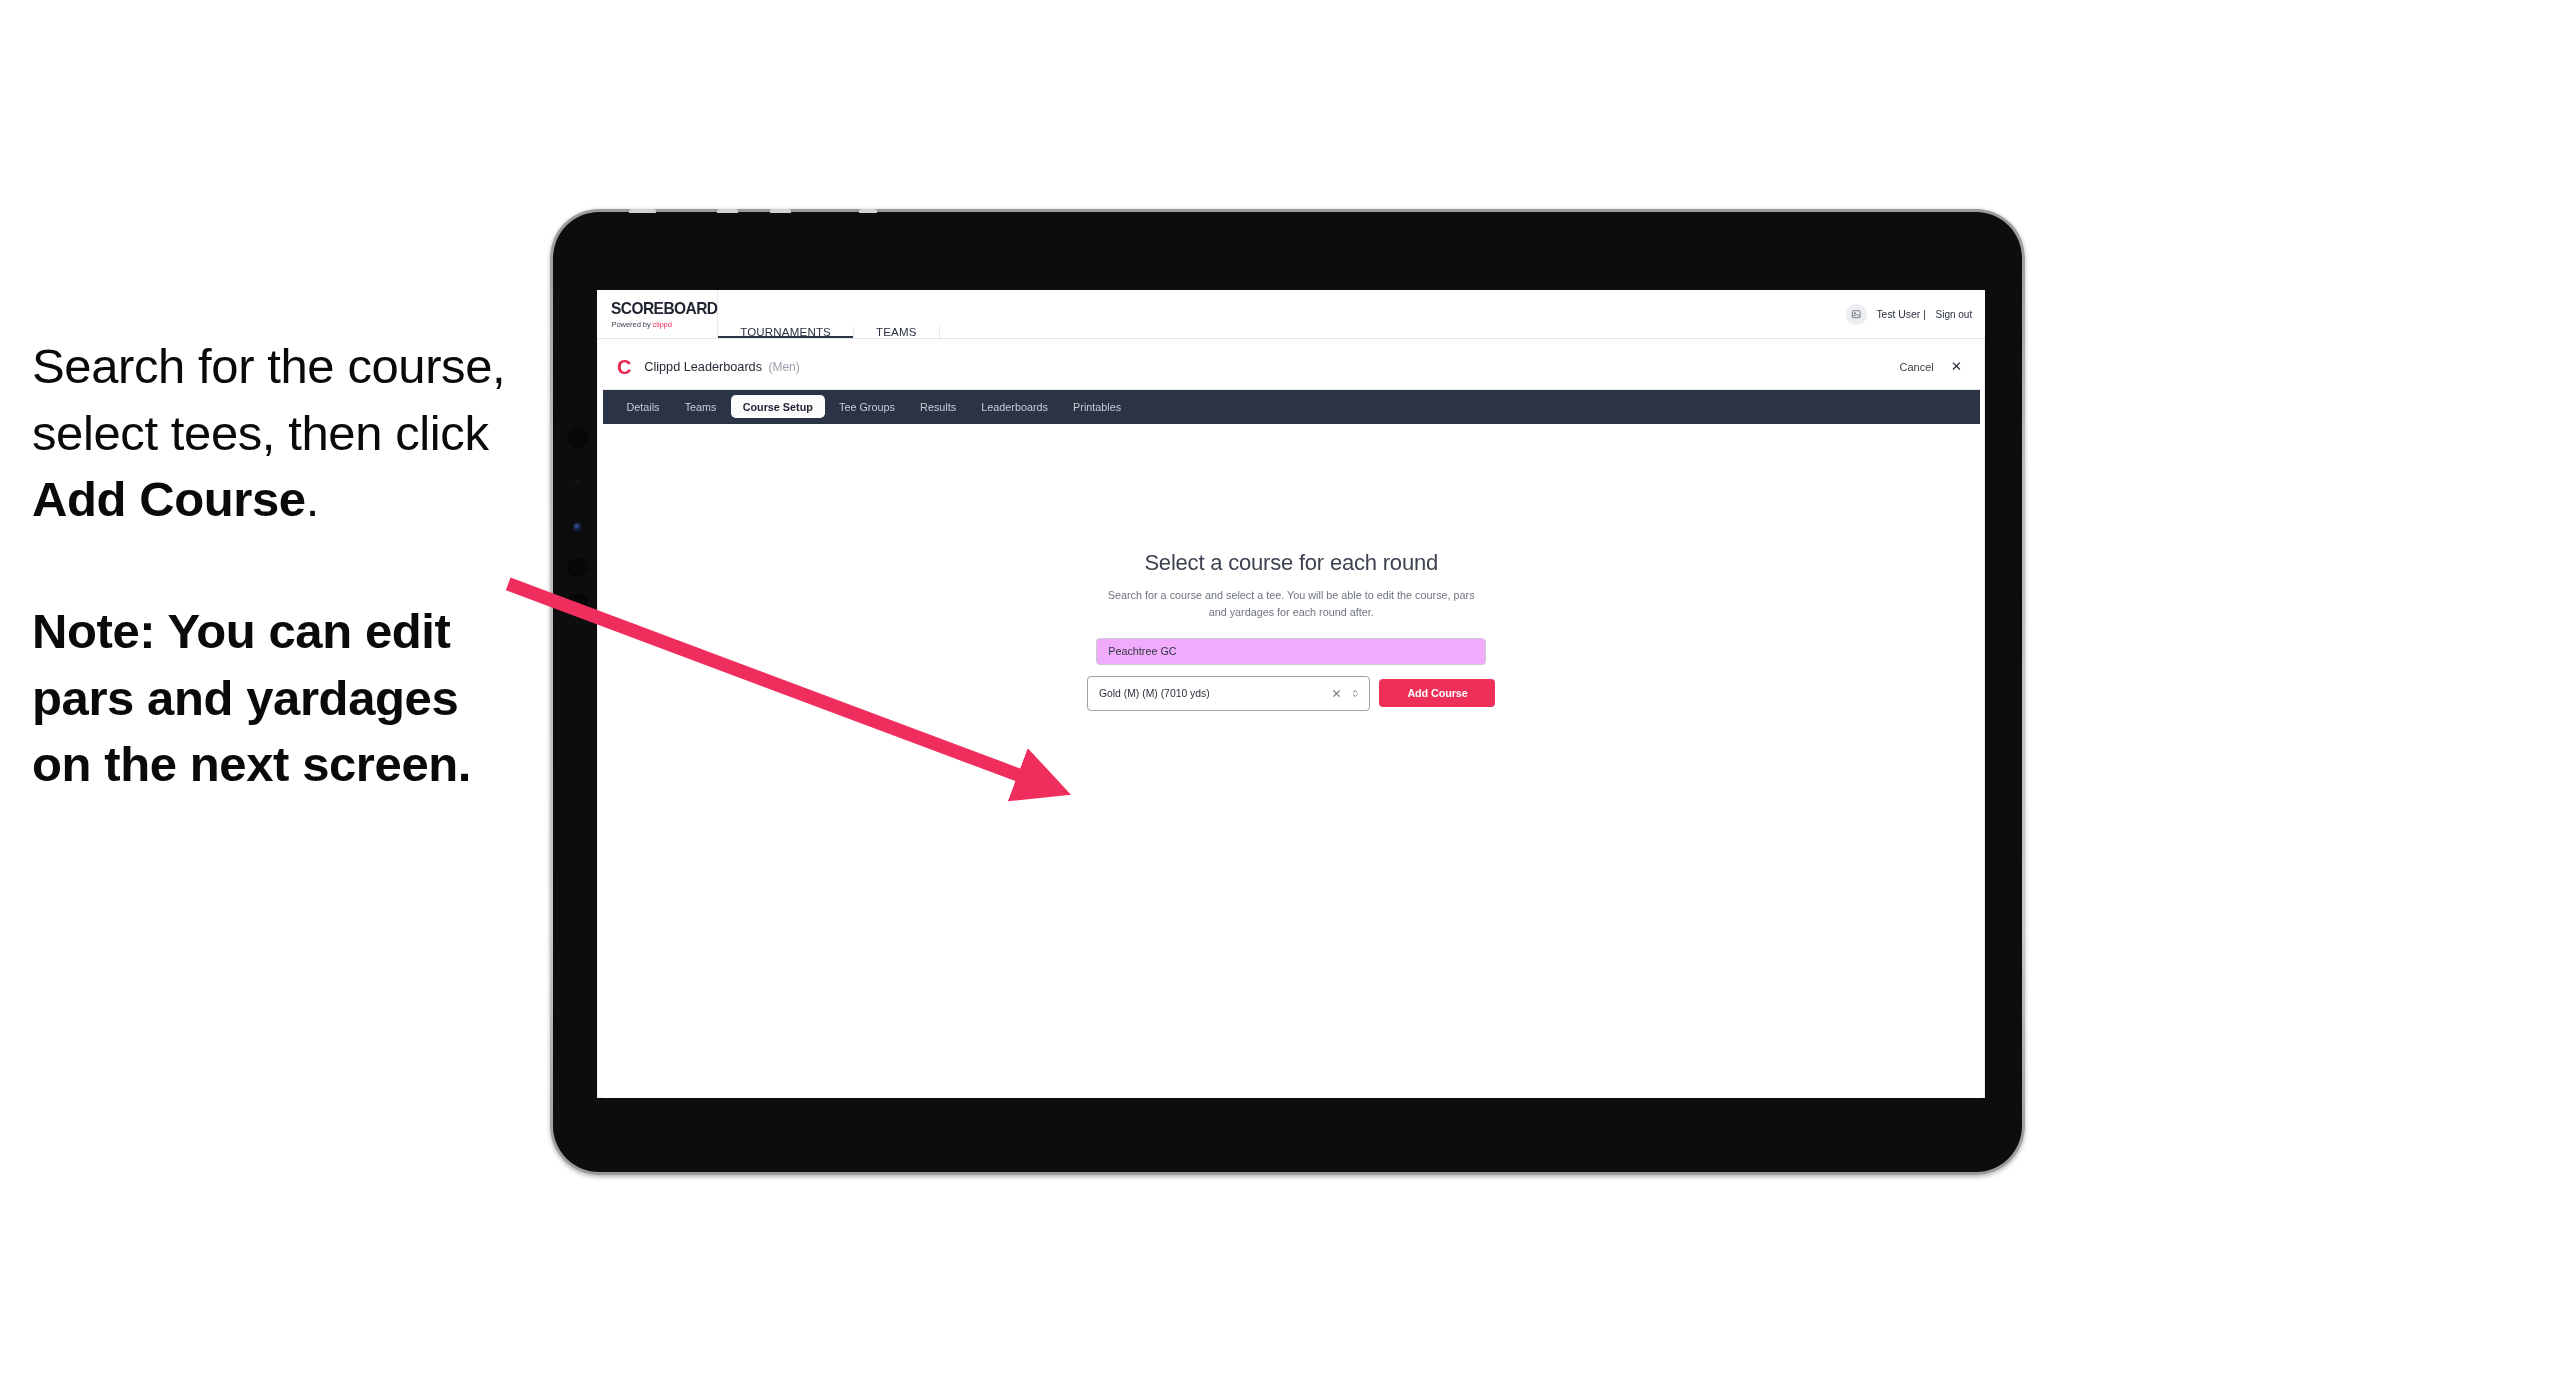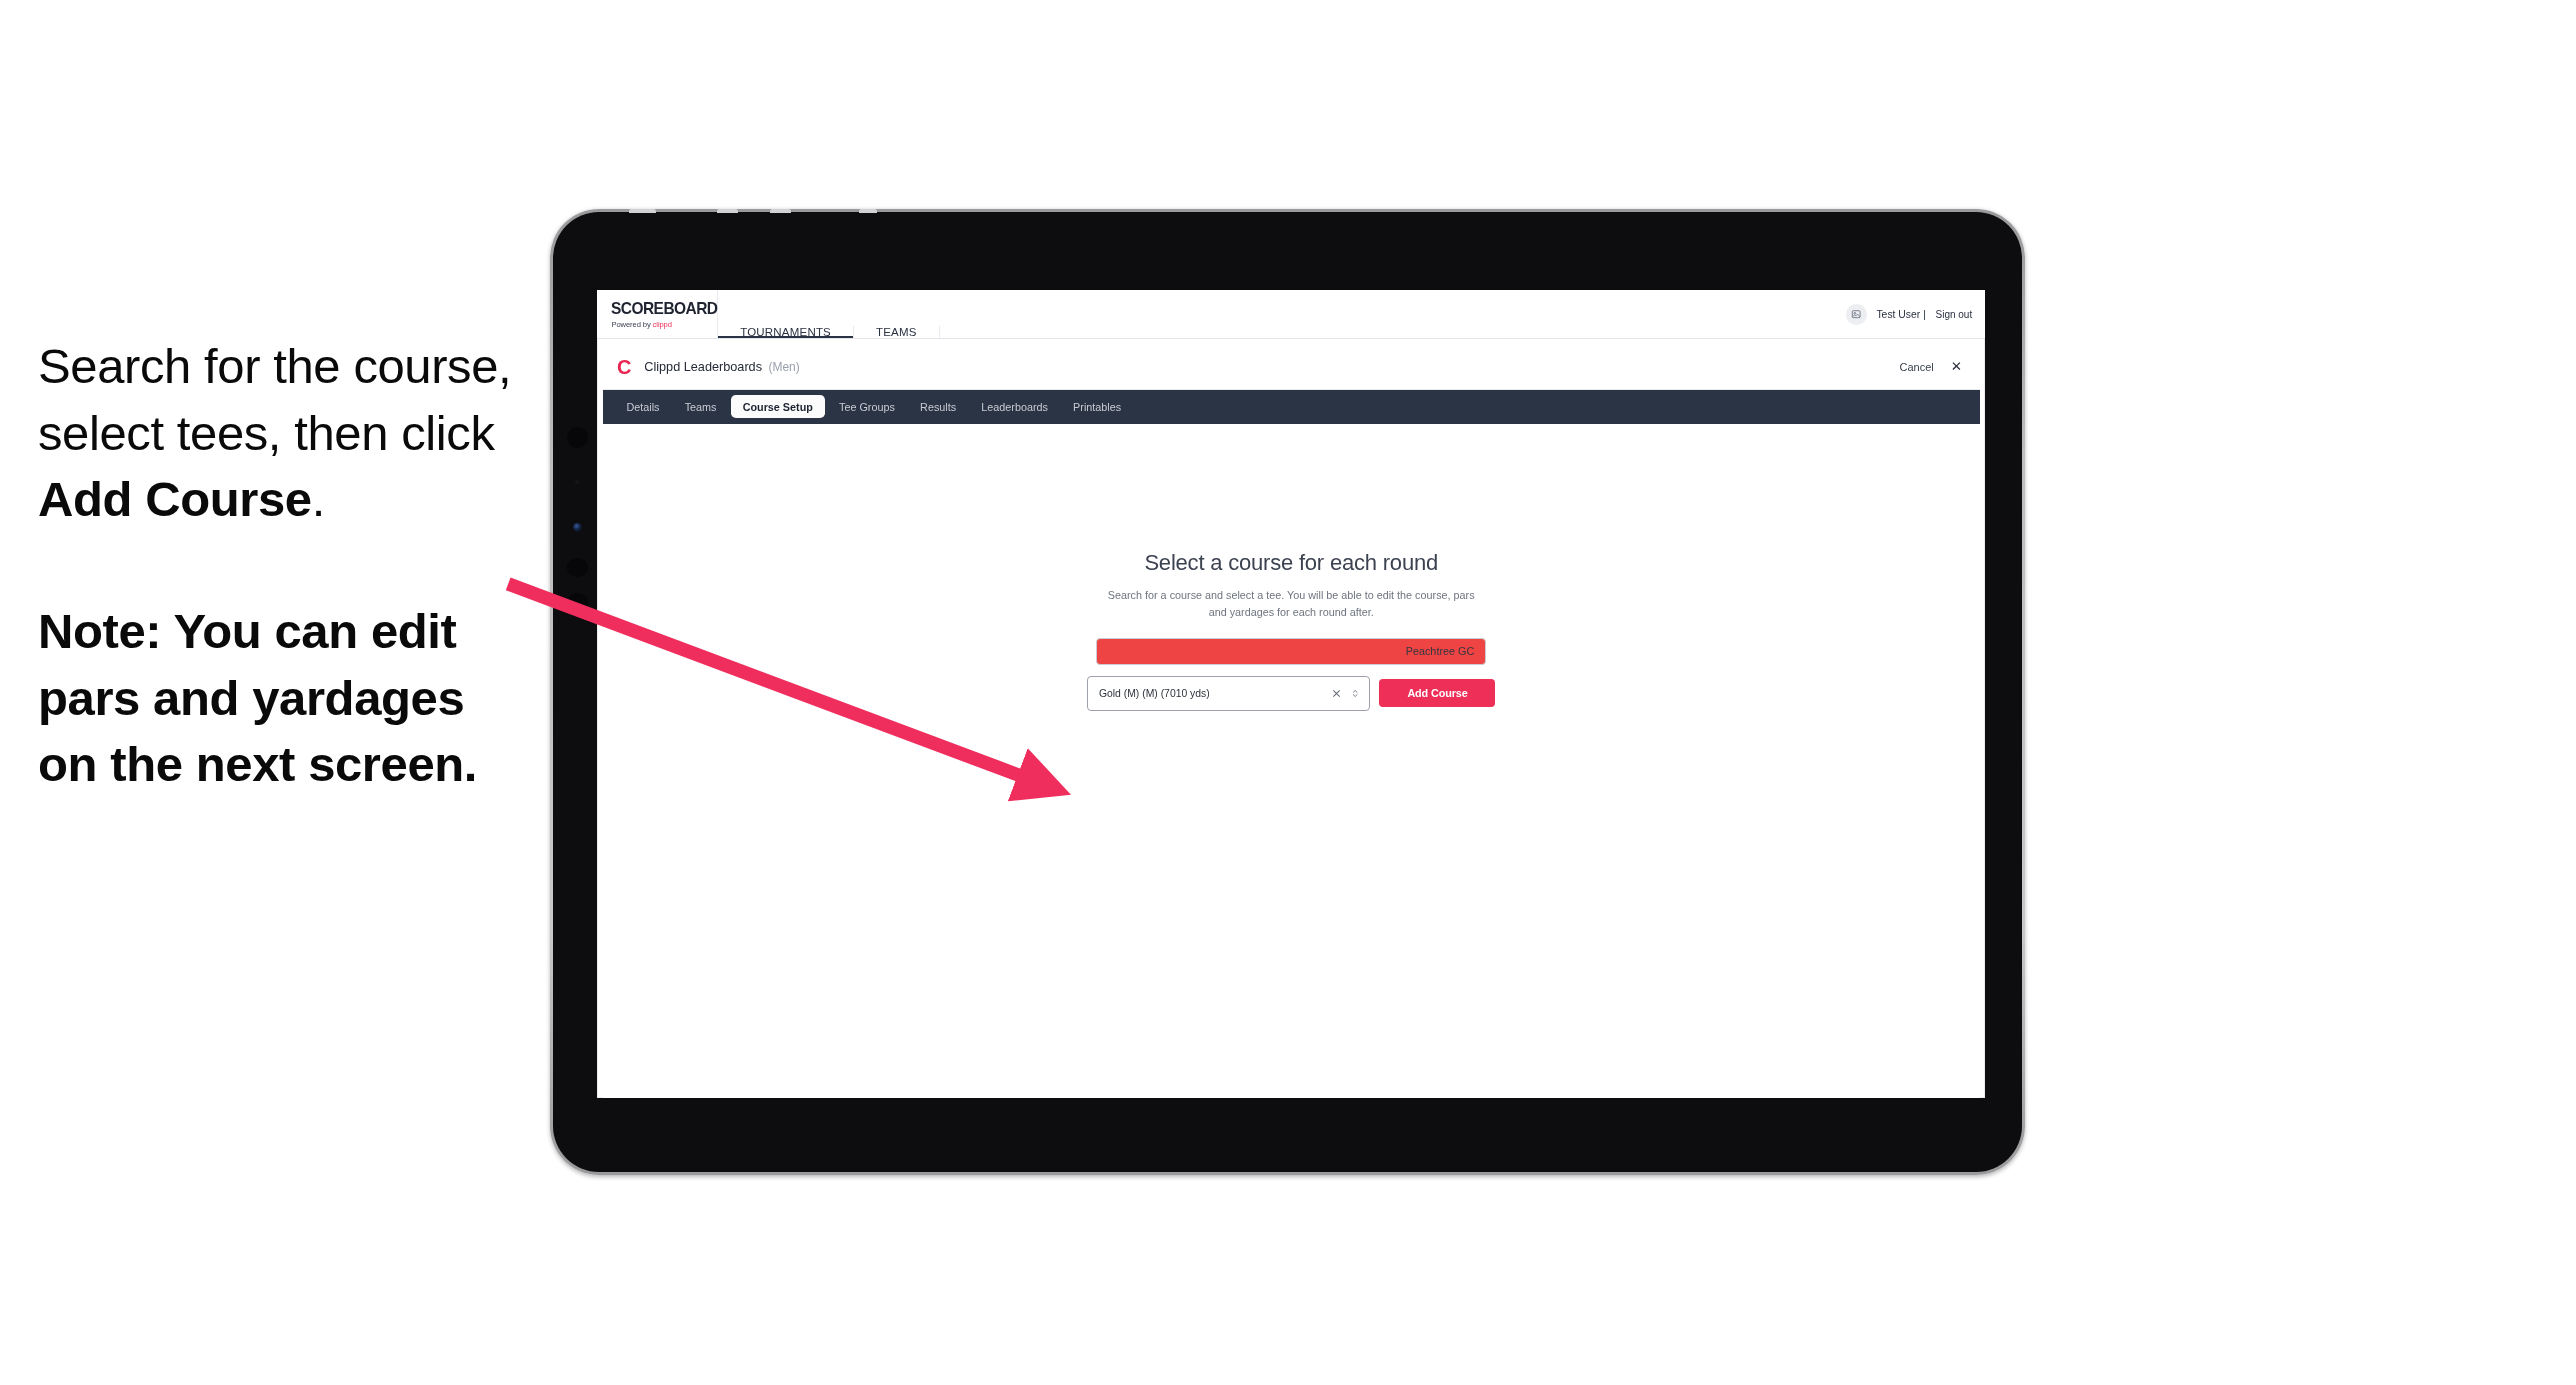--- a/index.html
+++ b/index.html
@@ -7,21 +7,21 @@
     width: 2576px; height: 1386px;
     background: #ffffff;
     font-family: "Liberation Sans", sans-serif;
     overflow: hidden;
   }
   #stage { position: relative; width: 2576px; height: 1386px; background:#fff; }
 
   
   .annotation {
     position: absolute;
-    left: 38px; top: 333px;
+    left: 32px; top: 333px;
     width: 478px;
     font-family: "Liberation Sans", sans-serif;
     color: #0a0a0a;
     font-size: 49px;
     line-height: 1.36;
     letter-spacing: -0.4px;
   }
   .annotation .p1 { font-weight: 400; }
   .annotation .p1 b { font-weight: 700; }
   .annotation .p2 { font-weight: 700; margin-top: 65px; }
@@ -203,21 +203,21 @@
     margin: 11px auto 0; width: 374px;
     font-size: 10.8px; color:#6e747f; line-height: 1.55;
   }
   .search-row { margin-top: 17.5px; }
   .search-input {
     width: 390px; height: 27px;
     border: 0.8px solid #c9ccd2; border-radius: 4px;
     font-size: 10.8px; color:#32373f;
     padding: 0 11px;
     font-family: "Liberation Sans", sans-serif;
-    background:#ef4444; outline:none;text-align:right;
+    background:#f0abfc; outline:none;
   }
   .tee-row {
     margin-top: 11px;
     display:flex; align-items:center; justify-content:center; gap: 9.6px;
   }
   .tee-select {
     position: relative;
     width: 283px; height: 35px;
     border: 0.8px solid #9ca1aa; border-radius: 4px;
     background:#fff;

